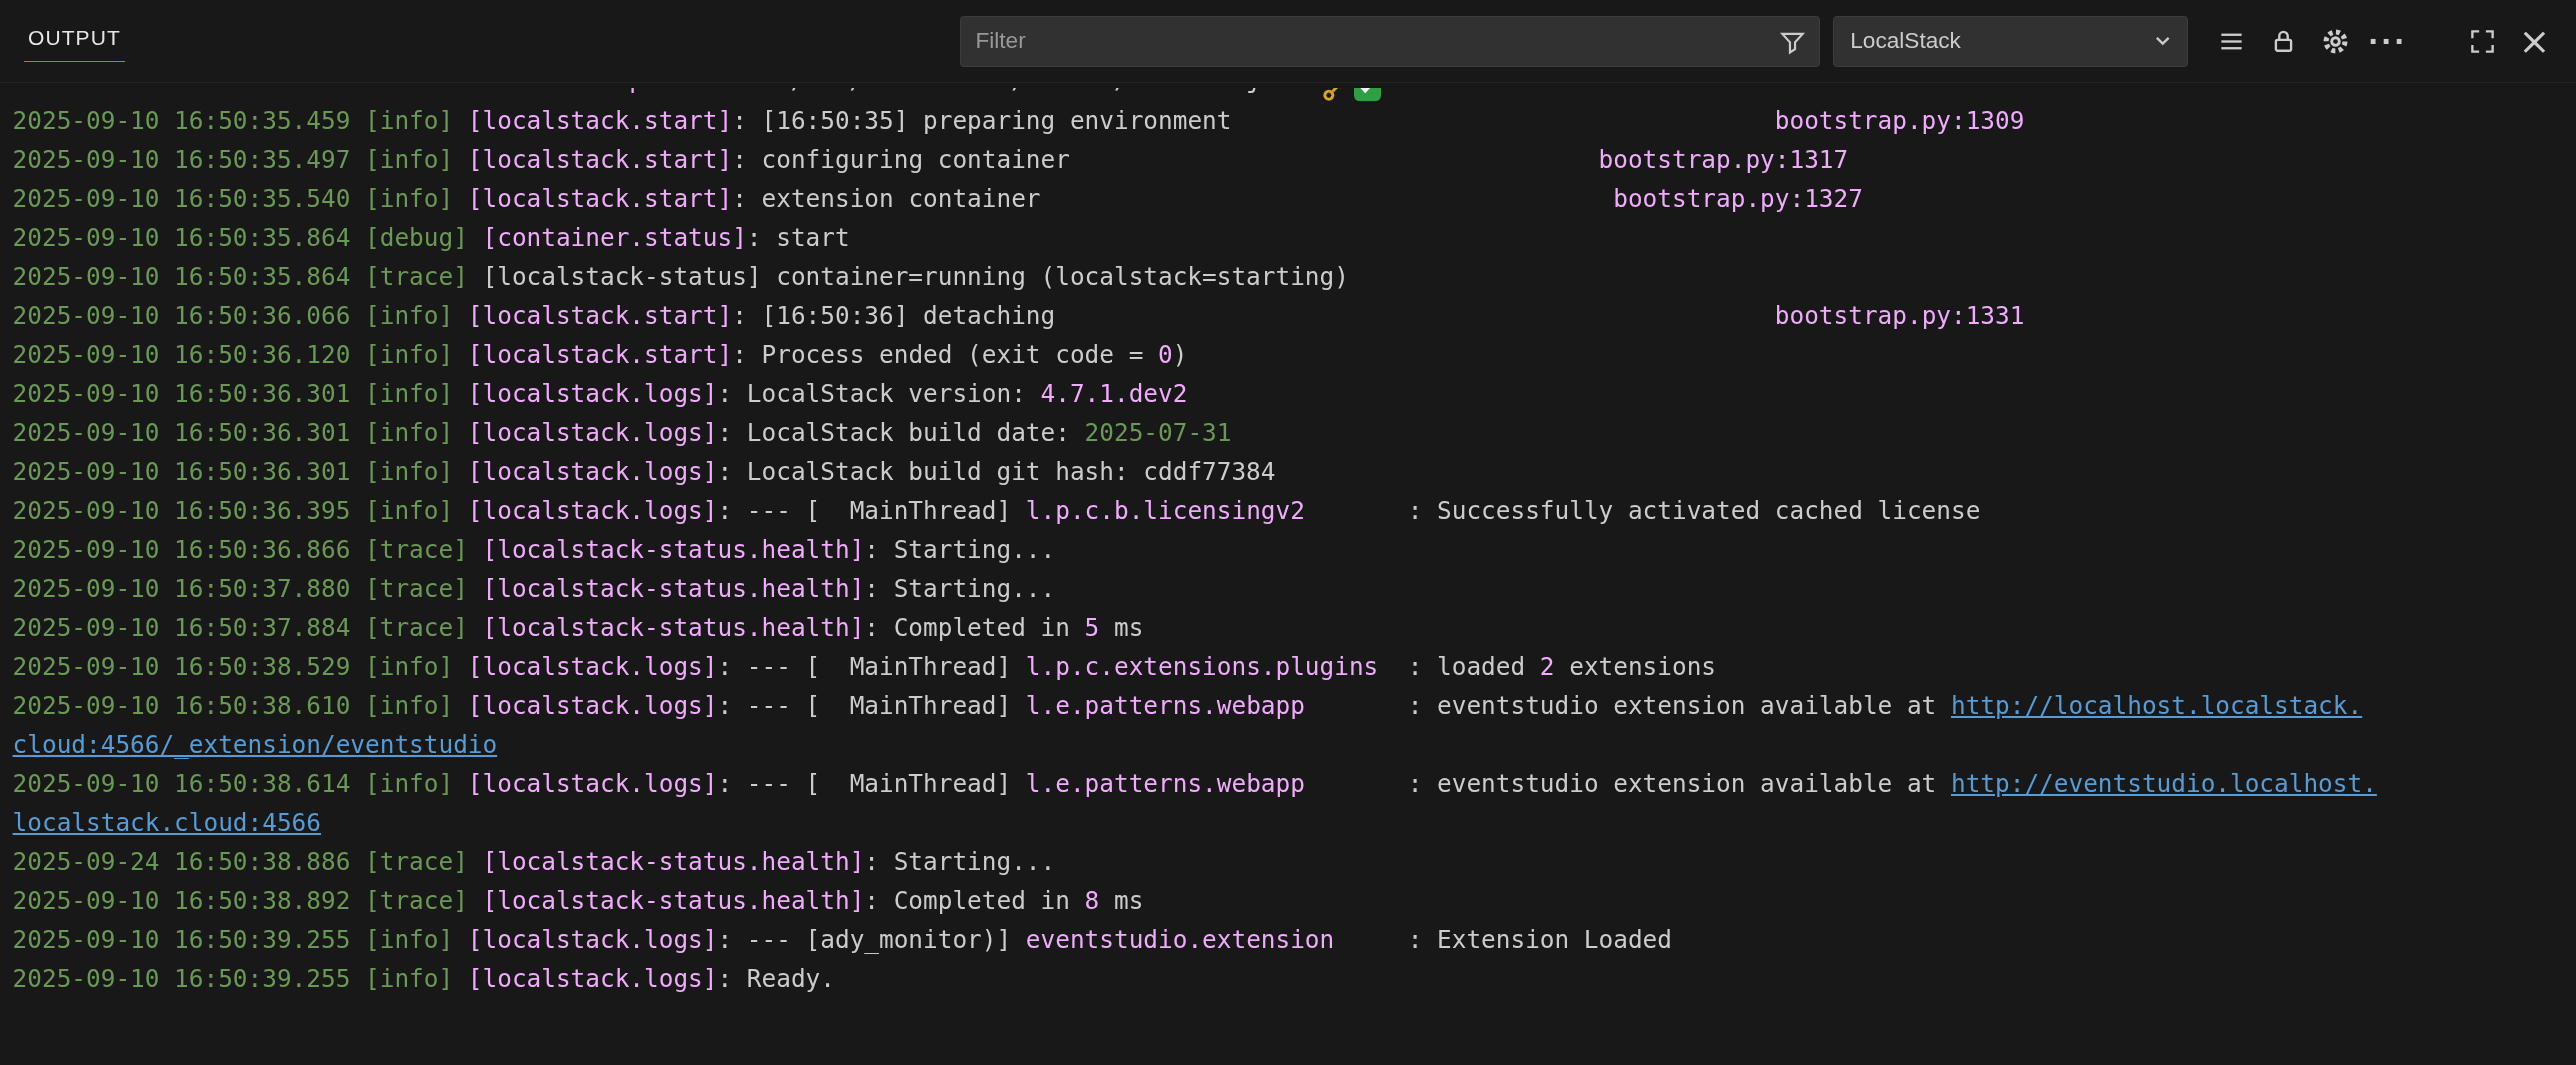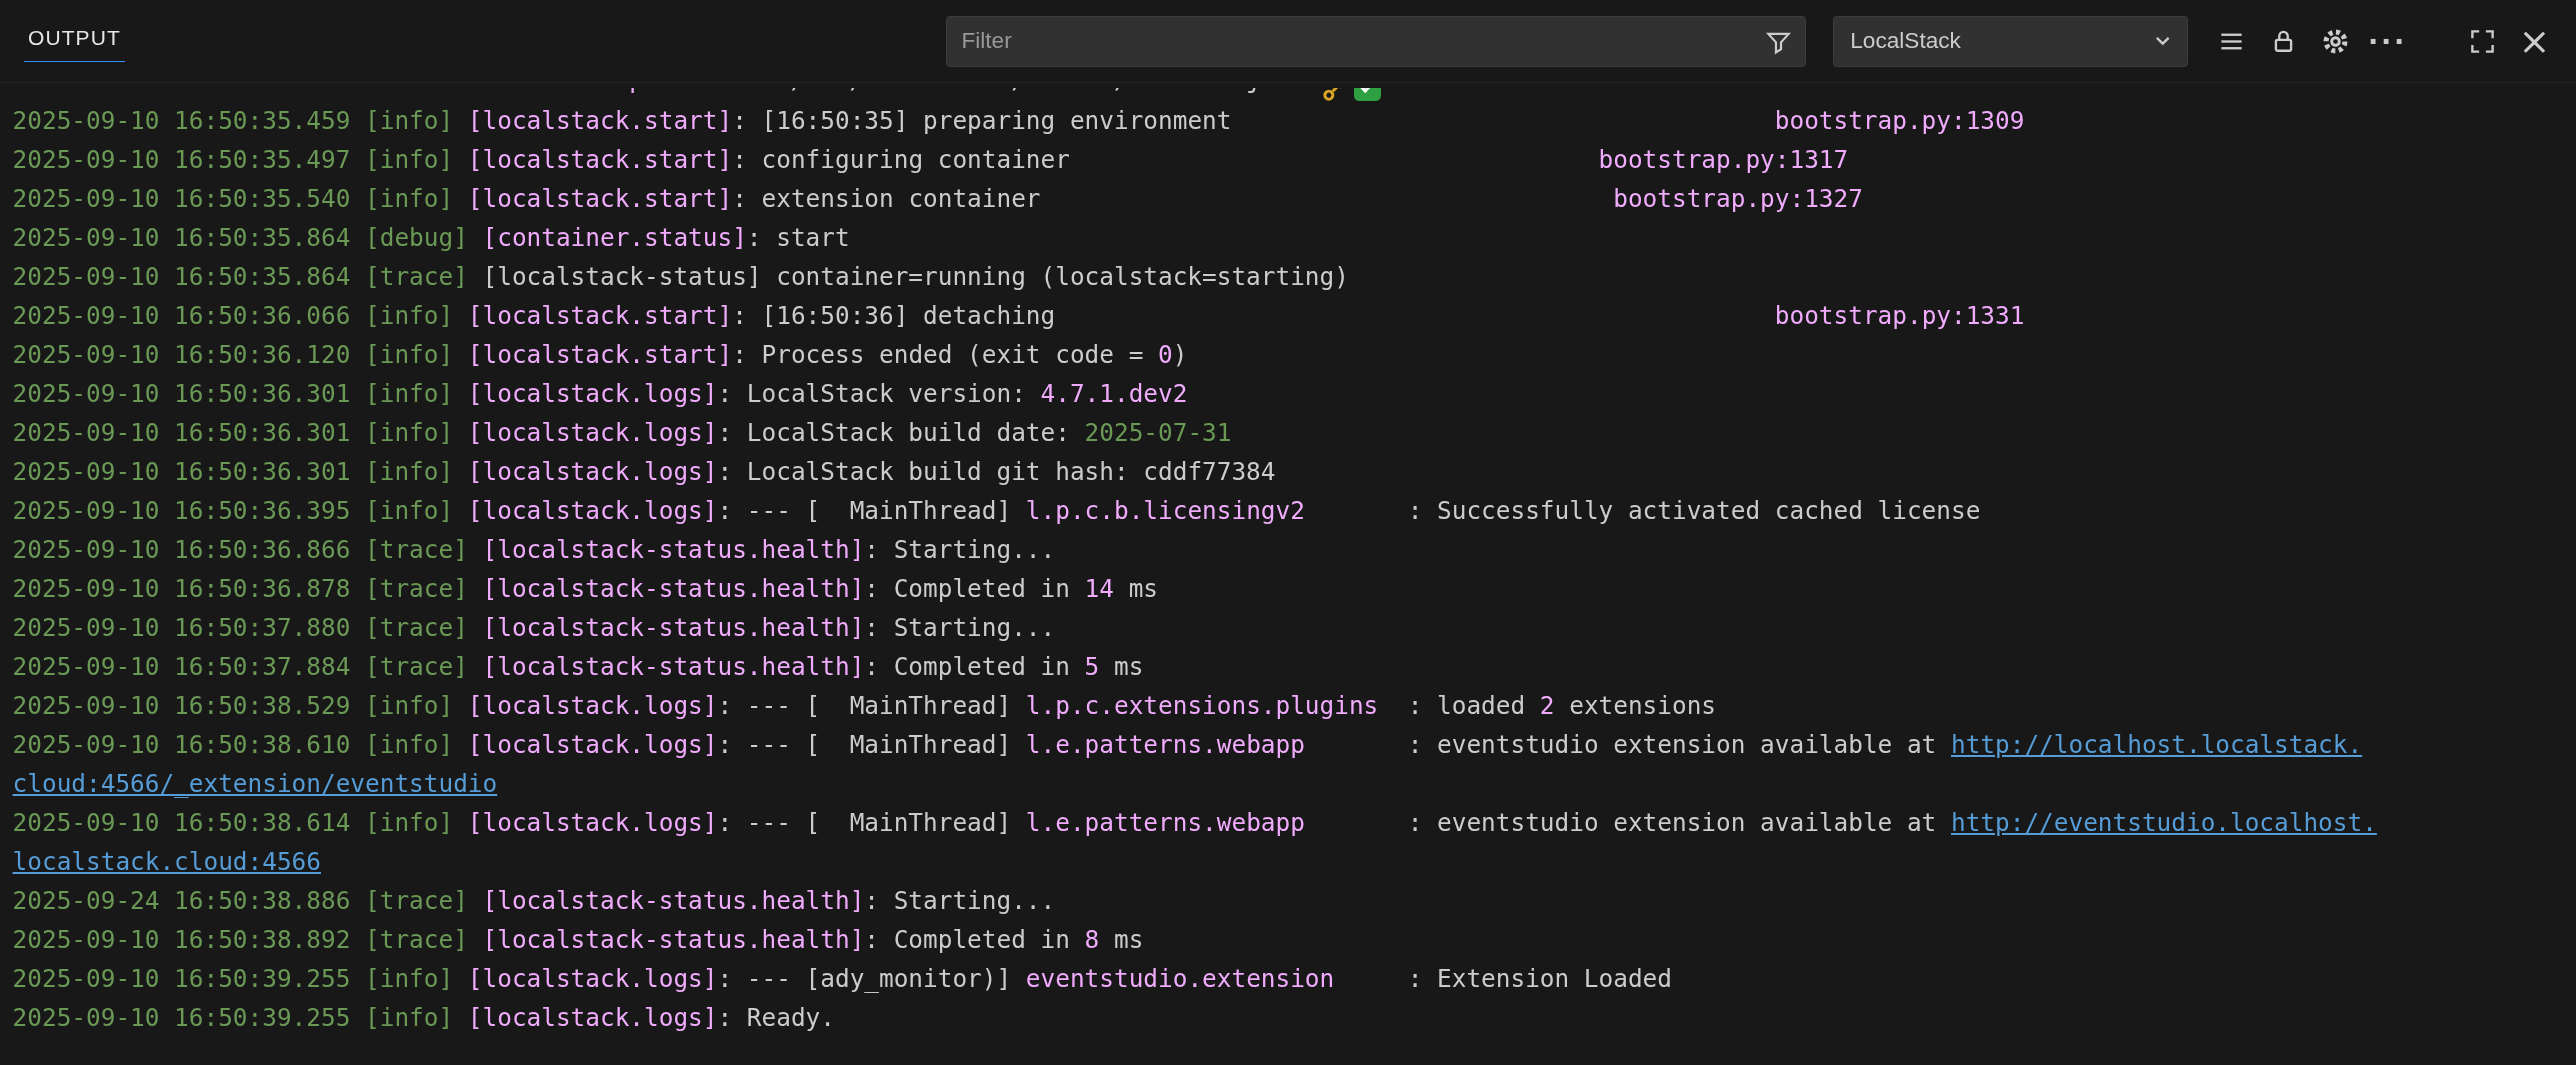--- a/index.html
+++ b/index.html
@@ -24,21 +24,21 @@
     background:#313131;border:0.9px solid #3c3c3c;border-radius:3.6px;box-sizing:border-box;text-decoration:underline;
   }
   .filter-box input{
     width:100%;height:100%;background:transparent;border:none;outline:none;
     color:#cccccc;font-size:22.6px;font-family:"Liberation Sans",sans-serif;
     padding:0 58px 0 14.5px;box-sizing:border-box;
   }
   .filter-box input::placeholder{color:#989898;}
   .funnel{position:absolute;right:12.6px;top:11px;}
   .channel-select{
-    margin-left:27px;width:355px;height:51px;background:#313131;
+    margin-left:13px;width:355px;height:51px;background:#313131;
     border:0.9px solid #3c3c3c;border-radius:3.6px;display:flex;align-items:center;
     padding:0 12.6px 0 16.3px;box-sizing:border-box;color:#cccccc;font-size:22.6px;cursor:pointer;
   }
   .channel-select .chev{margin-left:auto;display:flex;}
   .tb-icon{
     width:43px;height:43px;display:flex;align-items:center;justify-content:center;
     color:#cccccc;margin-left:9px;cursor:pointer;border-radius:5.4px;
     font-family:"DejaVu Sans",sans-serif;user-select:none;
   }
   .tb-icon.first{margin-left:22px;}
@@ -158,21 +158,20 @@
     <div class="log-line"><span class="green">2025-09-10 16:50:35.540 </span><span class="green">[info] </span><span class="blue">[localstack.start]</span><span class="text">: </span><span class="text">extension container</span><span class="text">                                       </span><span class="blue">bootstrap.py:1327</span></div>
     <div class="log-line"><span class="green">2025-09-10 16:50:35.864 </span><span class="green">[debug] </span><span class="blue">[container.status]</span><span class="text">: start</span></div>
     <div class="log-line"><span class="green">2025-09-10 16:50:35.864 </span><span class="green">[trace] </span><span class="text">[localstack-status] container=running (localstack=starting)</span></div>
     <div class="log-line"><span class="green">2025-09-10 16:50:36.066 </span><span class="green">[info] </span><span class="blue">[localstack.start]</span><span class="text">: </span><span class="text">[16:50:36] detaching</span><span class="text">                                                 </span><span class="blue">bootstrap.py:1331</span></div>
     <div class="log-line"><span class="green">2025-09-10 16:50:36.120 </span><span class="green">[info] </span><span class="blue">[localstack.start]</span><span class="text">: </span><span class="text">Process ended (exit code = </span><span class="blue">0</span><span class="text">)</span></div>
     <div class="log-line"><span class="green">2025-09-10 16:50:36.301 </span><span class="green">[info] </span><span class="blue">[localstack.logs]</span><span class="text">: </span><span class="text">LocalStack version: </span><span class="blue">4.7.1.dev2</span></div>
     <div class="log-line"><span class="green">2025-09-10 16:50:36.301 </span><span class="green">[info] </span><span class="blue">[localstack.logs]</span><span class="text">: </span><span class="text">LocalStack build date: </span><span class="green">2025-07-31</span></div>
     <div class="log-line"><span class="green">2025-09-10 16:50:36.301 </span><span class="green">[info] </span><span class="blue">[localstack.logs]</span><span class="text">: </span><span class="text">LocalStack build git hash: cddf77384</span></div>
     <div class="log-line"><span class="green">2025-09-10 16:50:36.395 </span><span class="green">[info] </span><span class="blue">[localstack.logs]</span><span class="text">: </span><span class="text">--- [  MainThread] </span><span class="blue">l.p.c.b.licensingv2</span><span class="text">       : Successfully activated cached license</span></div>
     <div class="log-line"><span class="green">2025-09-10 16:50:36.866 </span><span class="green">[trace] </span><span class="blue">[localstack-status.health]</span><span class="text">: Starting...</span></div>
-    <div class="log-line"><span class="green">2025-09-10 16:50:36.878 </span><span class="green">[trace] </span><span class="blue">[localstack-status.health]</span><span class="text">: Completed in </span><span class="blue">14</span><span class="text"> ms</span></div>
     <div class="log-line"><span class="green">2025-09-10 16:50:37.880 </span><span class="green">[trace] </span><span class="blue">[localstack-status.health]</span><span class="text">: Starting...</span></div>
     <div class="log-line"><span class="green">2025-09-10 16:50:37.884 </span><span class="green">[trace] </span><span class="blue">[localstack-status.health]</span><span class="text">: Completed in </span><span class="blue">5</span><span class="text"> ms</span></div>
     <div class="log-line"><span class="green">2025-09-10 16:50:38.529 </span><span class="green">[info] </span><span class="blue">[localstack.logs]</span><span class="text">: </span><span class="text">--- [  MainThread] </span><span class="blue">l.p.c.extensions.plugins</span><span class="text">  : loaded </span><span class="blue">2</span><span class="text"> extensions</span></div>
     <div class="log-line"><span class="green">2025-09-10 16:50:38.610 </span><span class="green">[info] </span><span class="blue">[localstack.logs]</span><span class="text">: </span><span class="text">--- [  MainThread] </span><span class="blue">l.e.patterns.webapp</span><span class="text">       : eventstudio extension available at </span><span class="link">http://localhost.localstack.</span></div>
     <div class="log-line"><span class="link">cloud:4566/_extension/eventstudio</span></div>
     <div class="log-line"><span class="green">2025-09-10 16:50:38.614 </span><span class="green">[info] </span><span class="blue">[localstack.logs]</span><span class="text">: </span><span class="text">--- [  MainThread] </span><span class="blue">l.e.patterns.webapp</span><span class="text">       : eventstudio extension available at </span><span class="link">http://eventstudio.localhost.</span></div>
     <div class="log-line"><span class="link">localstack.cloud:4566</span></div>
     <div class="log-line"><span class="green">2025-09-24 16:50:38.886 </span><span class="green">[trace] </span><span class="blue">[localstack-status.health]</span><span class="text">: Starting...</span></div>
     <div class="log-line"><span class="green">2025-09-10 16:50:38.892 </span><span class="green">[trace] </span><span class="blue">[localstack-status.health]</span><span class="text">: Completed in </span><span class="blue">8</span><span class="text"> ms</span></div>
     <div class="log-line"><span class="green">2025-09-10 16:50:39.255 </span><span class="green">[info] </span><span class="blue">[localstack.logs]</span><span class="text">: </span><span class="text">--- [ady_monitor)] </span><span class="blue">eventstudio.extension</span><span class="text">     : Extension Loaded</span></div>

